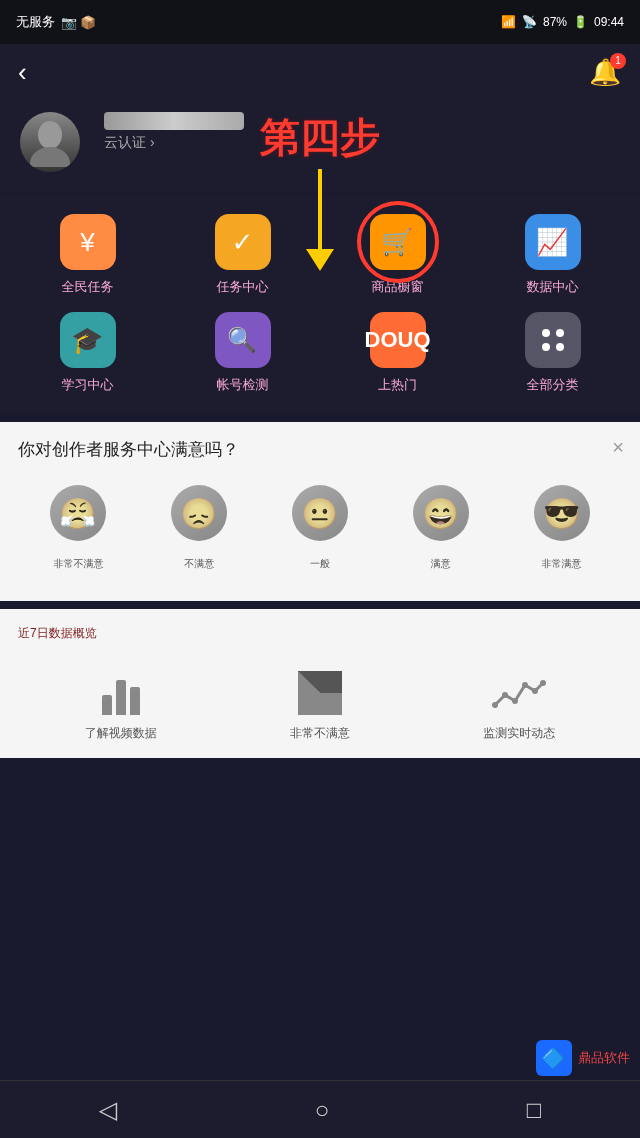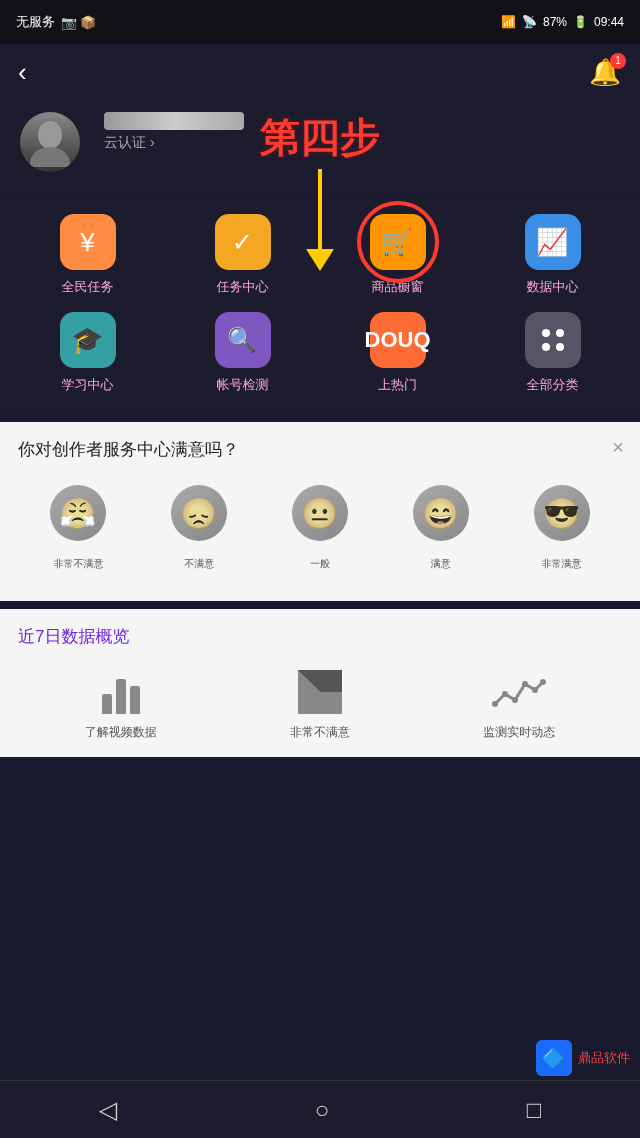--- a/index.html
+++ b/index.html
@@ -247,24 +247,24 @@
       margin-top: 8px;
     }
 
     
     .data-section {
       background: #f5f5f5;
       padding: 16px 18px;
       margin-top: 8px;
     }
     .data-title {
-      font-size: 17px;
-      color: #6d28d9;
+      font-size: 12px;
+      color: #7f1d1d;
       font-weight: 500;
-      margin-bottom: 16px;
+      margin-bottom: 23px;
     }
     .data-cards {
       display: flex;
       justify-content: space-around;
     }
     .data-card {
       display: flex;
       flex-direction: column;
       align-items: center;
       gap: 10px;

